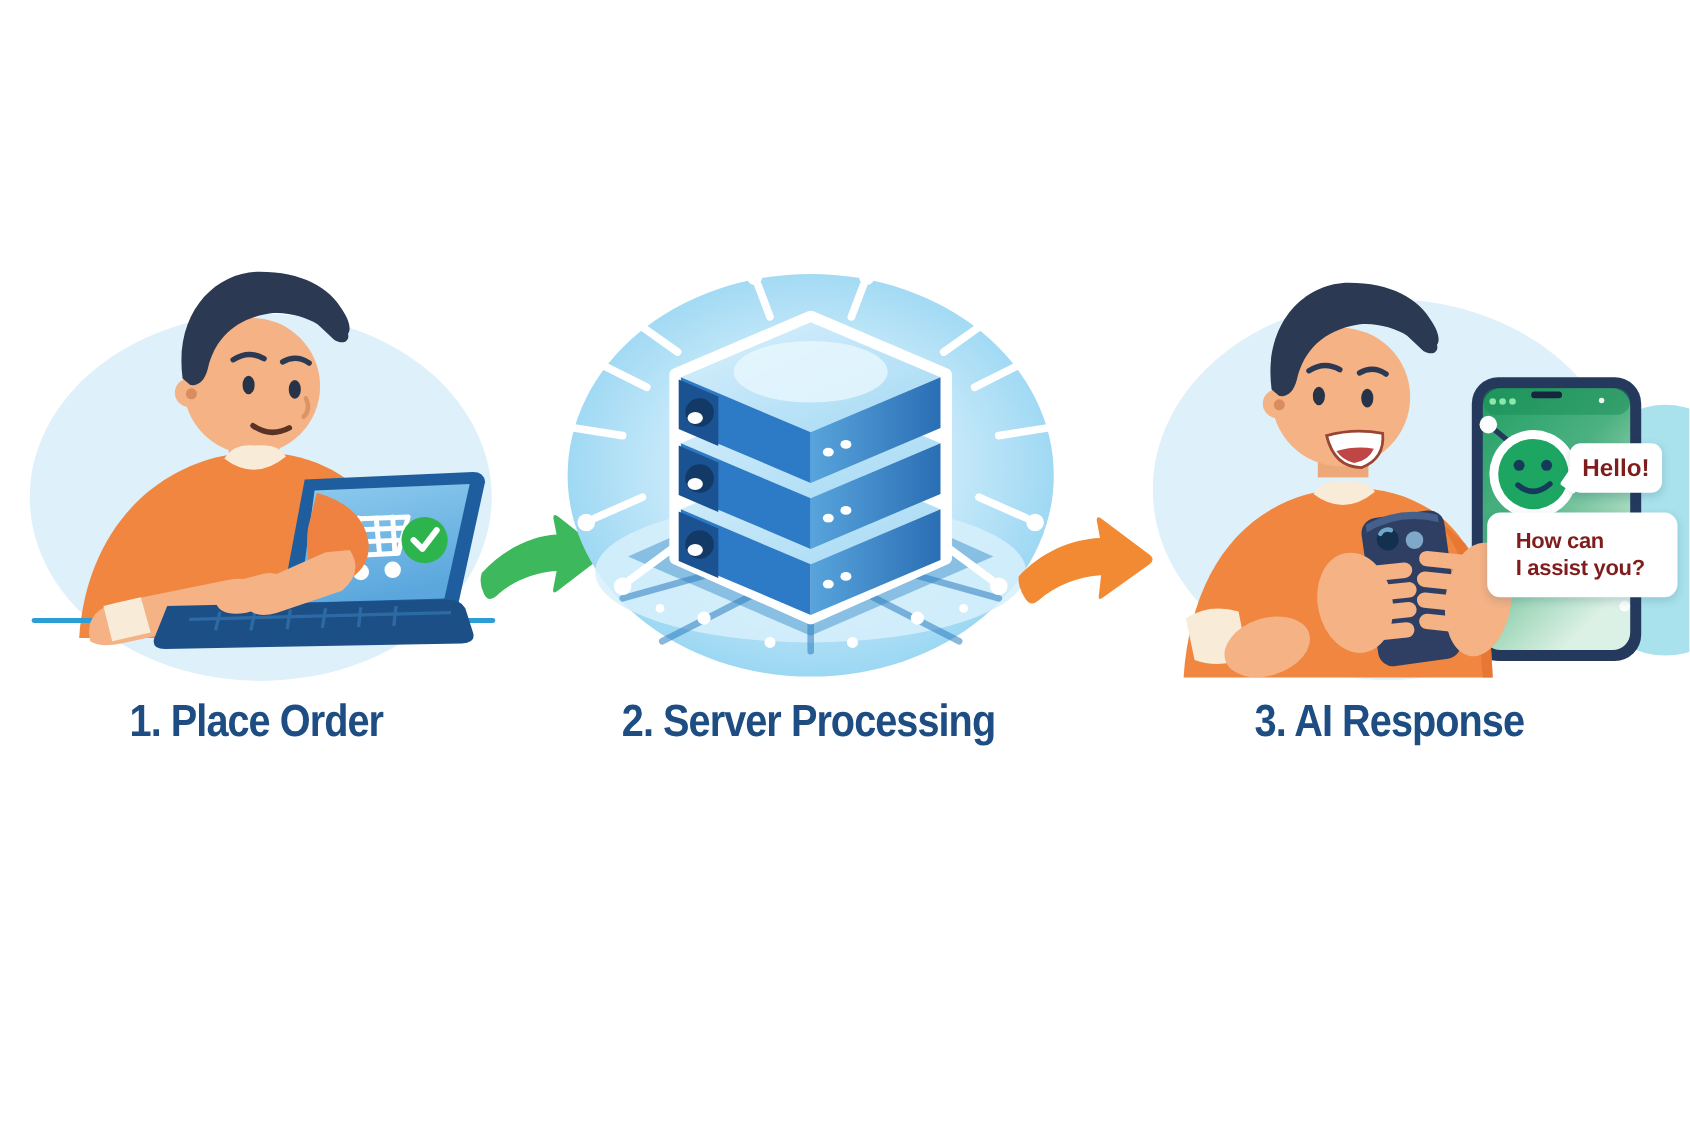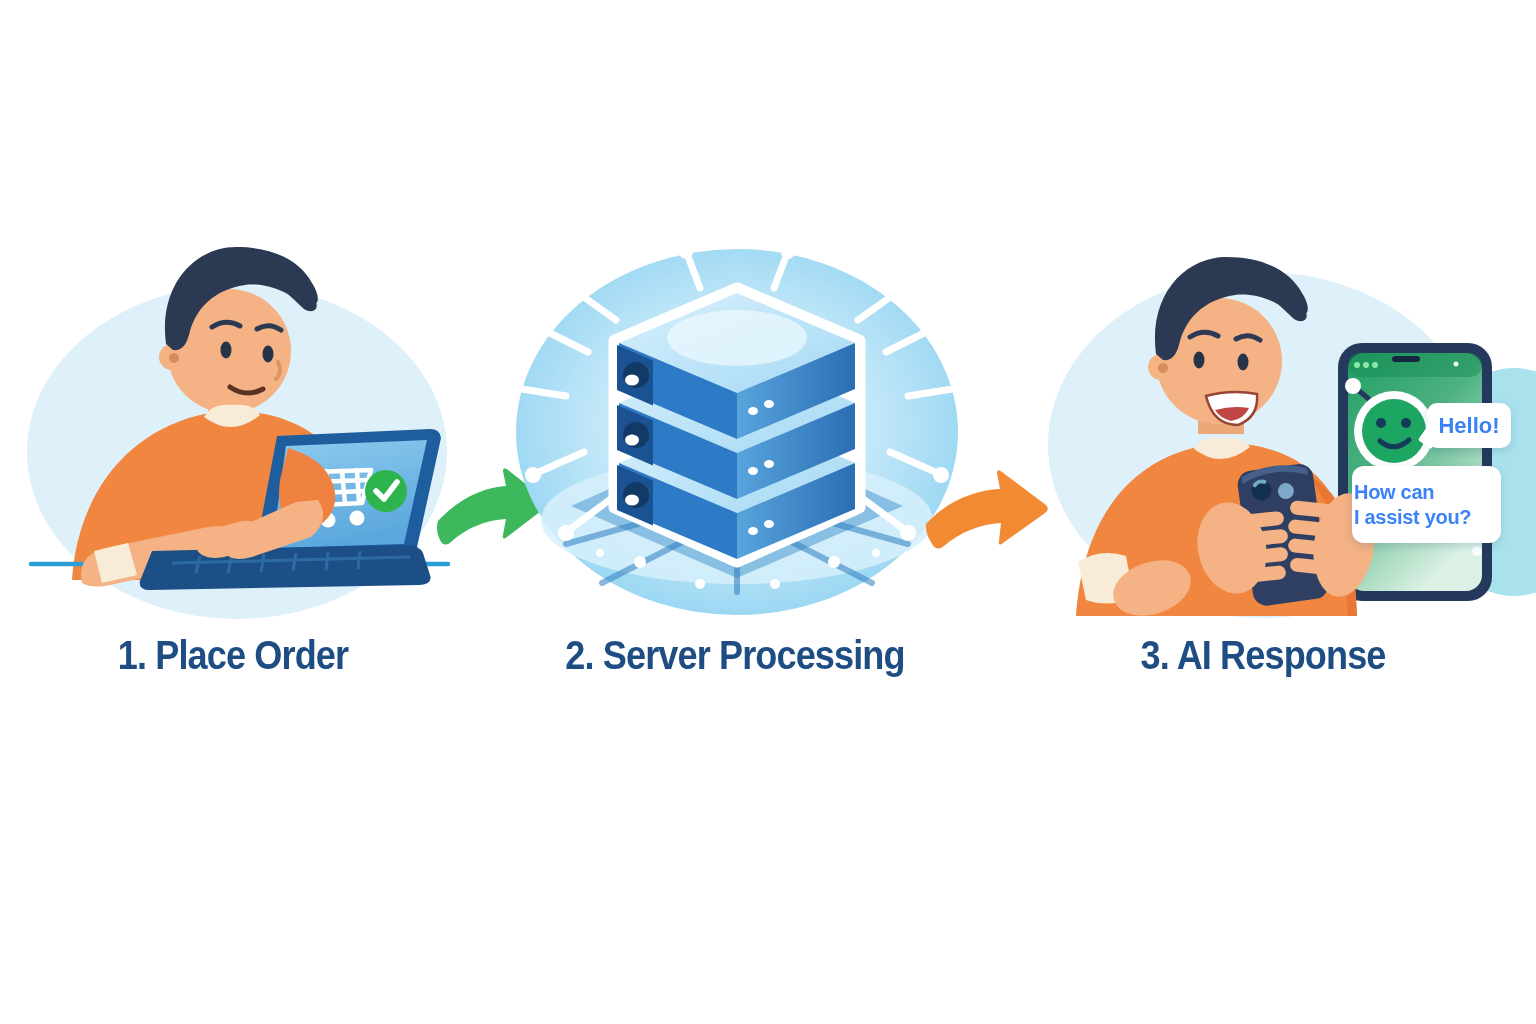--- a/index.html
+++ b/index.html
@@ -2,23 +2,23 @@
 <html><head>
 <meta charset="utf-8">
 <style>
   html,body{margin:0;padding:0;background:#fff;}
   #stage{position:relative;width:1536px;height:1024px;background:#ffffff;overflow:hidden;
          font-family:"Liberation Sans","DejaVu Sans",sans-serif;}
   #artwork{position:absolute;left:0;top:0;}
   .step-label{position:absolute;top:627px;width:400px;height:56px;display:flex;align-items:center;justify-content:center;
     font-size:41px;font-weight:bold;letter-spacing:-1px;color:#1d4d82;transform:scaleX(.88);white-space:nowrap;}
   .bubble{position:absolute;background:#ffffff;border-radius:12px;box-shadow:0 3px 8px rgba(30,70,110,.18);
-    color:#3b82f6;font-weight:bold;display:flex;flex-direction:column;justify-content:center;}
+    color:#7f1d1d;font-weight:bold;display:flex;flex-direction:column;justify-content:center;}
   .bubble-hello{left:1427px;top:403px;width:84px;height:45px;align-items:center;font-size:22px;border-radius:10px;}
-  .bubble-question{left:1352px;top:466px;width:147px;height:77px;padding-left:2px;font-size:20px;line-height:1.25;letter-spacing:-.3px;}
+  .bubble-question{left:1352px;top:466px;width:147px;height:77px;padding-left:26px;font-size:20px;line-height:1.25;letter-spacing:-.3px;}
   .bubble-tail{position:absolute;left:-6px;bottom:2px;width:16px;height:16px;background:#fff;transform:rotate(35deg);border-radius:2px;}
 </style>
 </head>
 <body>
 
 <div id="stage">
 
 <svg id="artwork" width="1536" height="1024" viewBox="0 0 1536 1024">
   <defs>
     <radialGradient id="blob2g" cx="50%" cy="48%" r="60%">

